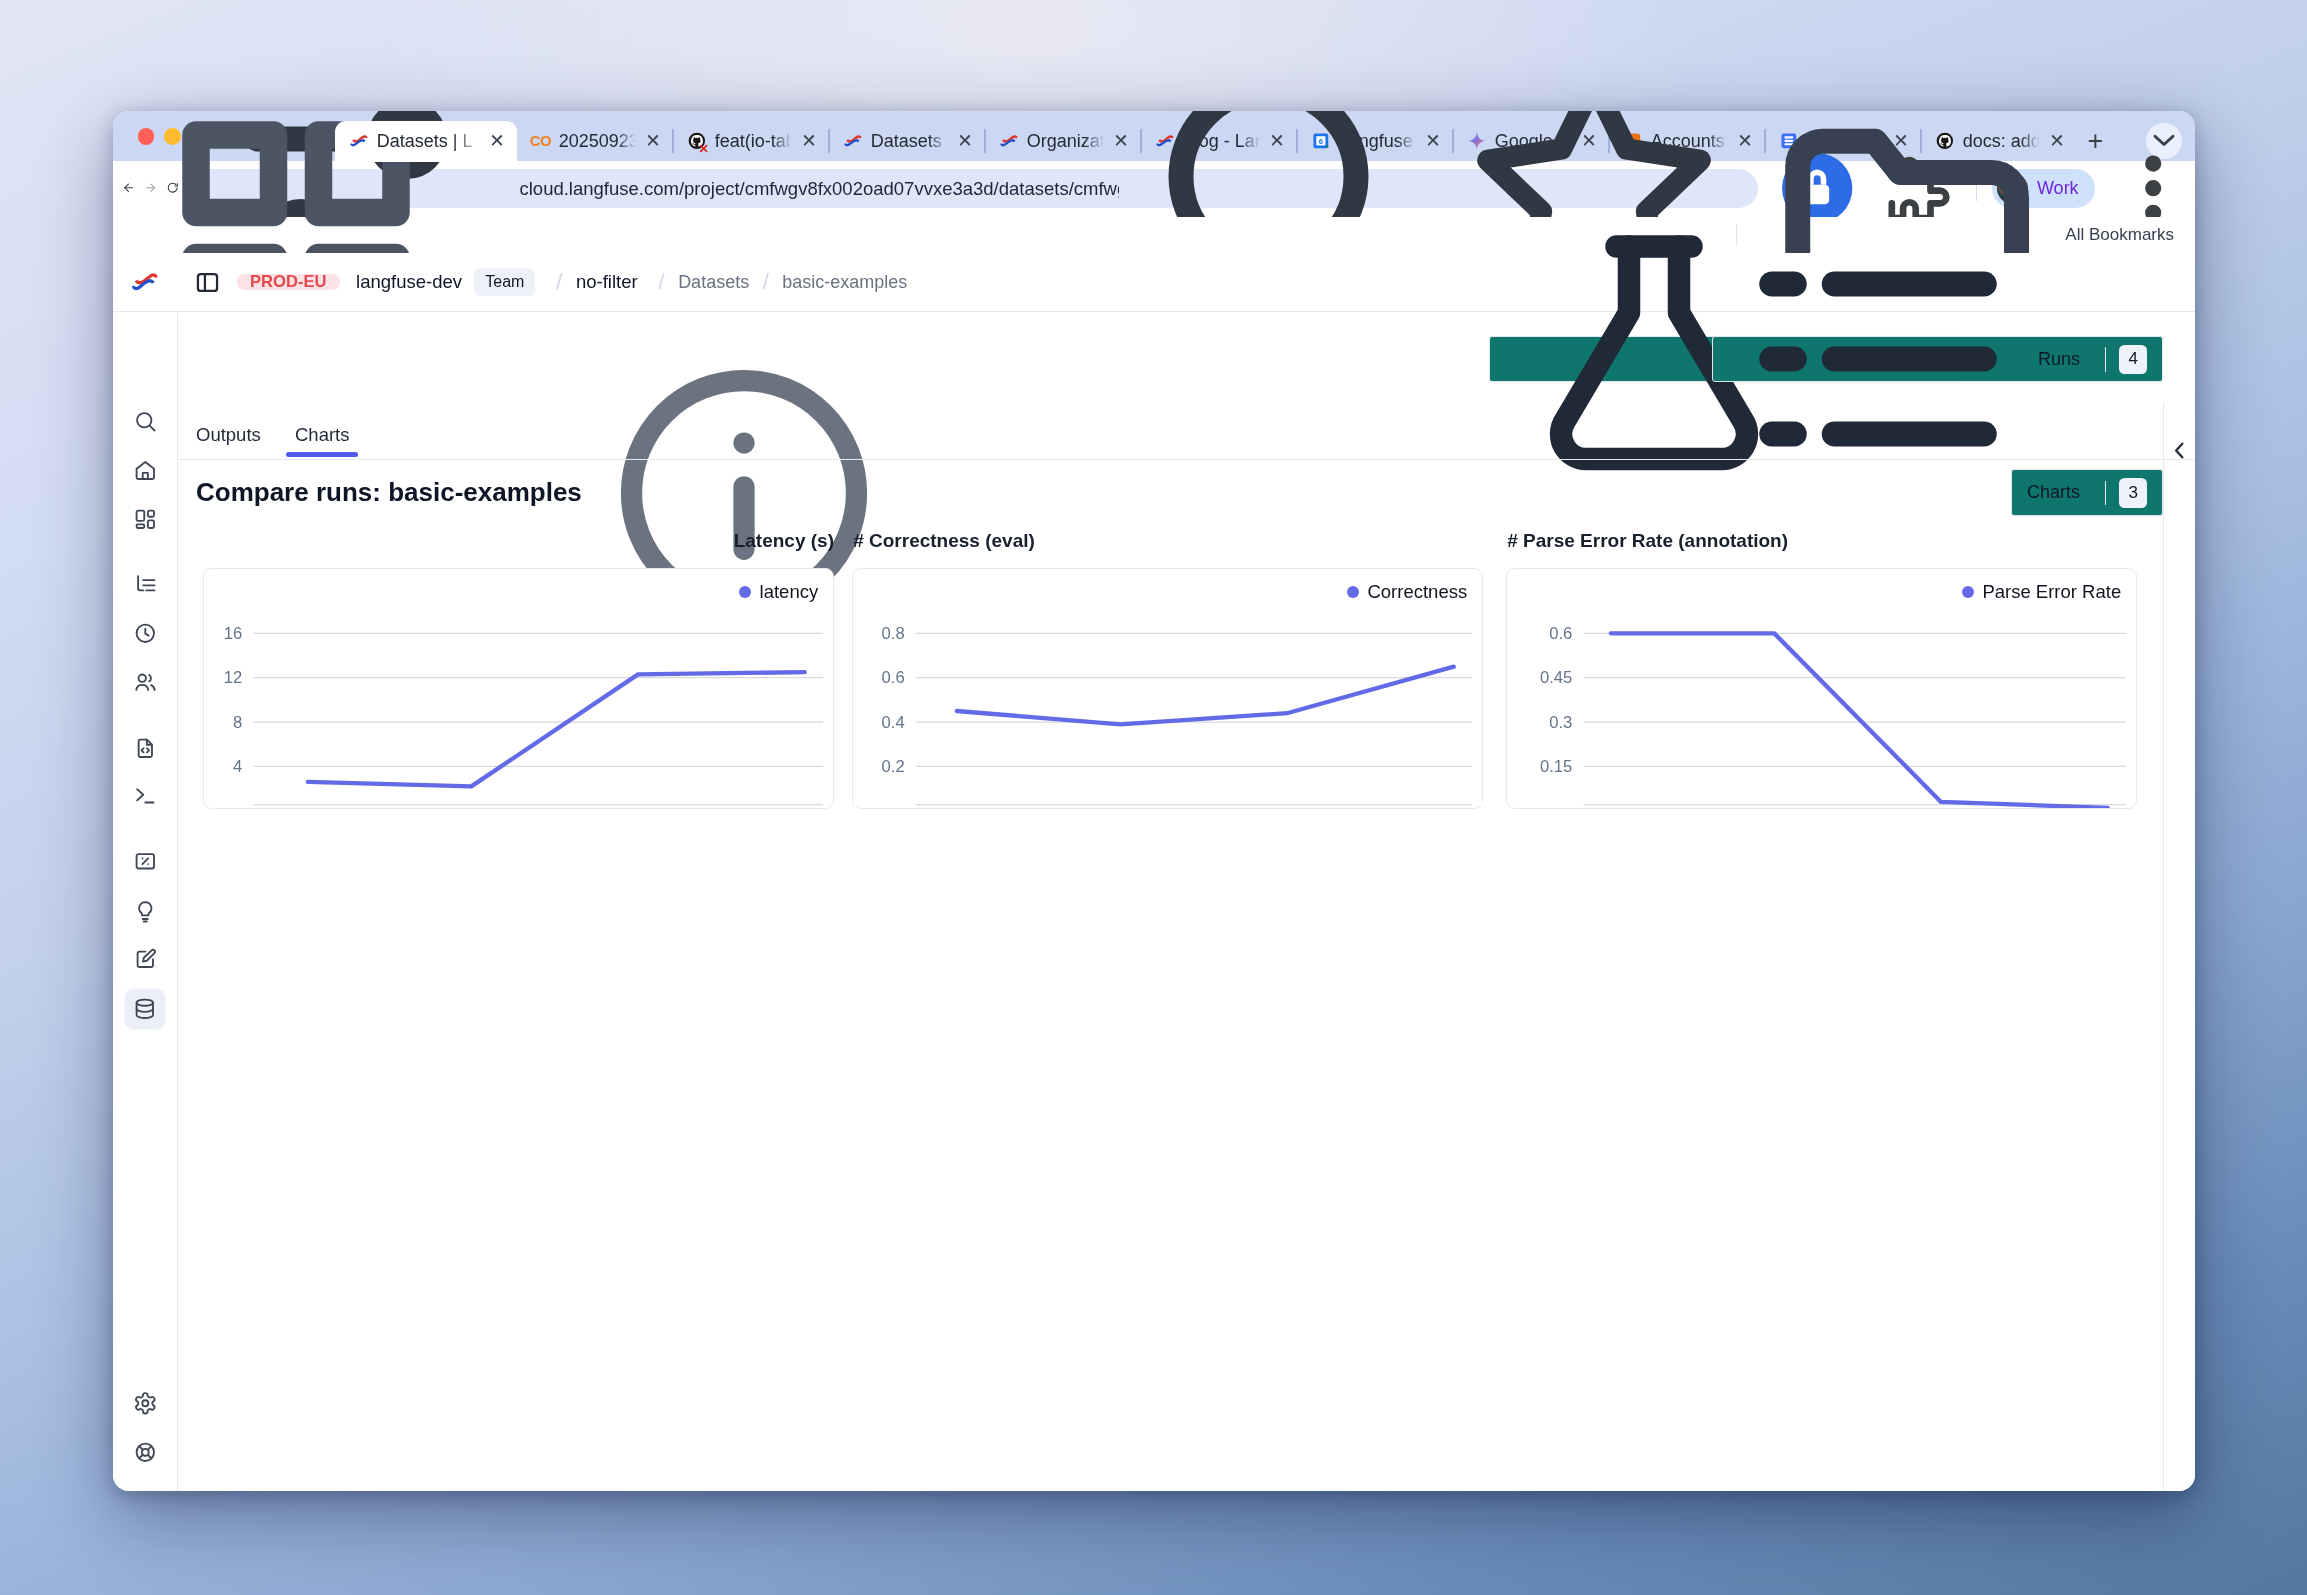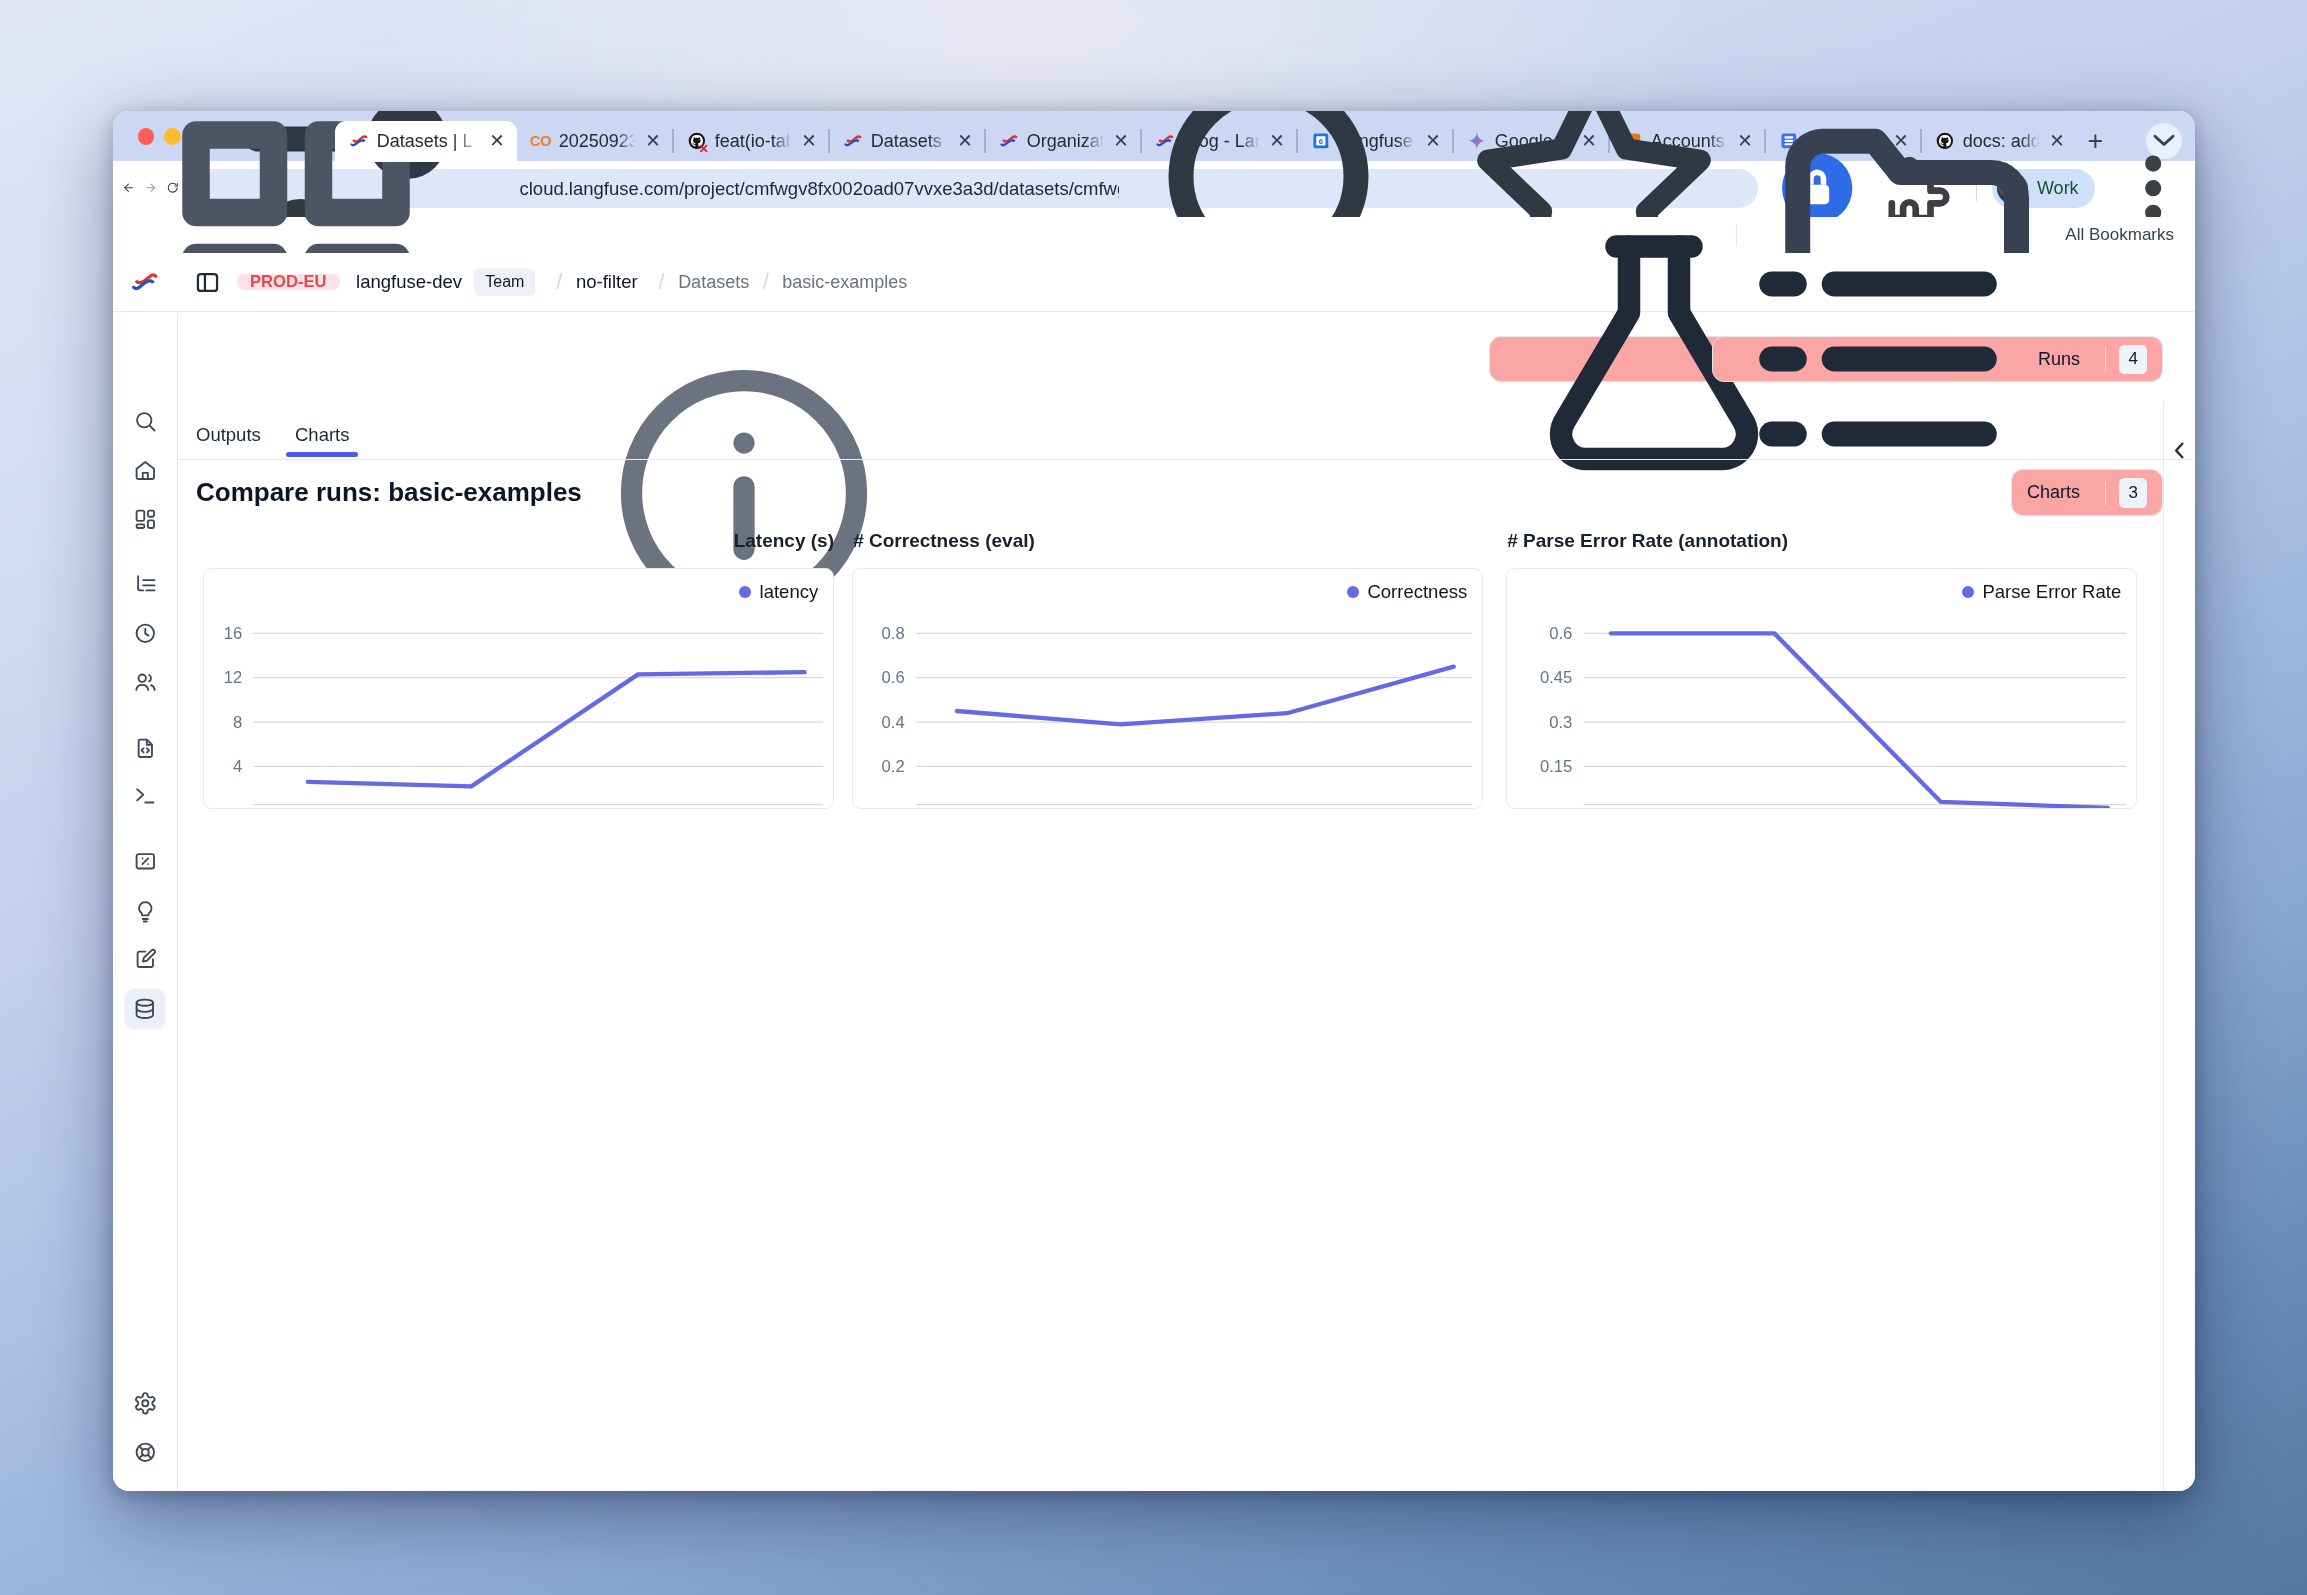--- a/index.html
+++ b/index.html
@@ -38,21 +38,21 @@
   .navbtn svg { width:23.4px; height:23.4px; }
   .omnibox { margin-left:13.5px; width:1600px; height:39px; border-radius:19.7px; background:#dde7f9; display:flex; align-items:center; padding:0 14.8px; gap:12.3px; }
   .omnibox .url { flex:1; font-size:18.5px; color:#1f2733; white-space:nowrap; overflow:hidden; }
   .omnibox svg { width:19.7px; height:19.7px; color:#303найдено843; }
   .obicon { color:#303843; display:flex; }
   .extrow { display:flex; align-items:center; gap:16px; margin-left:17px; color:#3c4043; }
   .extrow svg { width:22px; height:22px; }
   .tbdivider { width:1.2px; height:24.6px; background:#d5dbe8; }
   .profile-chip { display:flex; align-items:center; gap:8.6px; background:#cfe0fb; border-radius:21px; height:39px; padding:0 16px 0 4.9px; }
   .profile-chip .pavatar { width:31px; height:31px; border-radius:50%; background:radial-gradient(circle at 50% 34%, #caa183 17%, #6d4f3c 18% 58%, #23404a 59%); }
-  .profile-chip span { font-size:18px; color:#14532d; }
+  .profile-chip span { font-size:18px; color:#6d28d9; }
   
   .bookmarks { position:absolute; left:0; top:106px; right:0; height:36px; background:#fff; display:flex; align-items:center;padding-left:12px; }
   .bookmarks .apps { margin-left:21px; color:#4b5563; display:flex; }
   .bookmarks .apps svg { width:19.7px; height:19.7px; }
   .bm-right { margin-left:auto; display:flex; align-items:center; gap:11px; margin-right:21px; color:#374151; }
   .bm-right .vsep { width:1.2px; height:22px; background:#e2e6ee; margin-right:6.2px; }
   .bm-right svg { width:19.7px; height:19.7px; }
   .bm-right span { font-size:17px; }
   
   .app { position:absolute; left:0; top:142px; right:0; bottom:0; background:#fff; }
@@ -68,21 +68,21 @@
   .crumb { font-size:18px; color:#6b7280; }
   .rail { position:absolute; left:0; top:60px; bottom:0; width:65px; border-right:1.2px solid #e7e9ef; }
   .rail .ric { position:absolute; left:50%; transform:translate(-50%,-50%); width:26px; height:26px; color:#3f4654; display:flex; align-items:center; justify-content:center; }
   .rail .ric svg { width:24.6px; height:24.6px; }
   .rail .ric.active-bg { width:41px; height:41px; border-radius:9.8px; background:#eceef8; }
   .main { position:absolute; left:66px; top:60px; right:0; bottom:0; }
   .titlerow { position:absolute; left:0; top:0; right:32px; height:92px; }
   .pagetitle { position:absolute; left:17px; top:29.5px; font-size:26px; font-weight:700; color:#0d1526; display:flex; align-items:center; gap:12.3px; }
   .pagetitle .info { color:#6b7280; display:flex; }
   .pagetitle .info svg { width:19.7px; height:19.7px; }
-  .btn { position:absolute; top:23.4px; height:46px; background:#fca5a5; border:1.2px solid #e3e6ec; border-radius:12px; display:flex; align-items:center; font-size:18px; color:#0f172a; padding:0 14.8px; gap:9.8px; box-shadow:0 0.6px 1.2px rgba(16,24,40,.04); }
+  .btn { position:absolute; top:23.4px; height:46px; background:#0f766e; border:1.2px solid #e3e6ec; border-radius:3px; display:flex; align-items:center; font-size:18px; color:#0f172a; padding:0 14.8px; gap:9.8px; box-shadow:0 0.6px 1.2px rgba(16,24,40,.04); }
   .btn svg { width:19.7px; height:19.7px; color:#1f2937; }
   .btn .bsep { width:1.2px; height:24.6px; background:#e6e9ef; margin:0 3.7px; }
   .badge { min-width:28px; height:29.5px; border-radius:5.5px; background:#eef2fa; display:flex; align-items:center; justify-content:center; font-size:17px; color:#111827; padding:0 6.2px; }
   .pagetabs { position:absolute; left:0; top:92px; right:0; height:55px; border-bottom:1.2px solid #e7e9ef; }
   .ptab { position:absolute; top:8.6px; height:43px; display:flex; align-items:center; font-size:18.5px; color:#1f2937; }
   .ptab .underline { position:absolute; left:-8.6px; right:-8.6px; bottom:0; height:4.3px; border-radius:2.5px; background:#4e5be8; display:none; }
   .ptab.active { font-weight:500; }
   .ptab.active .underline { display:block; }
   .chartsarea { position:absolute; left:0; top:149px; right:32px; bottom:0; }
   .charts-toolbar-btn { position:absolute; top:7.4px; height:47px; }

